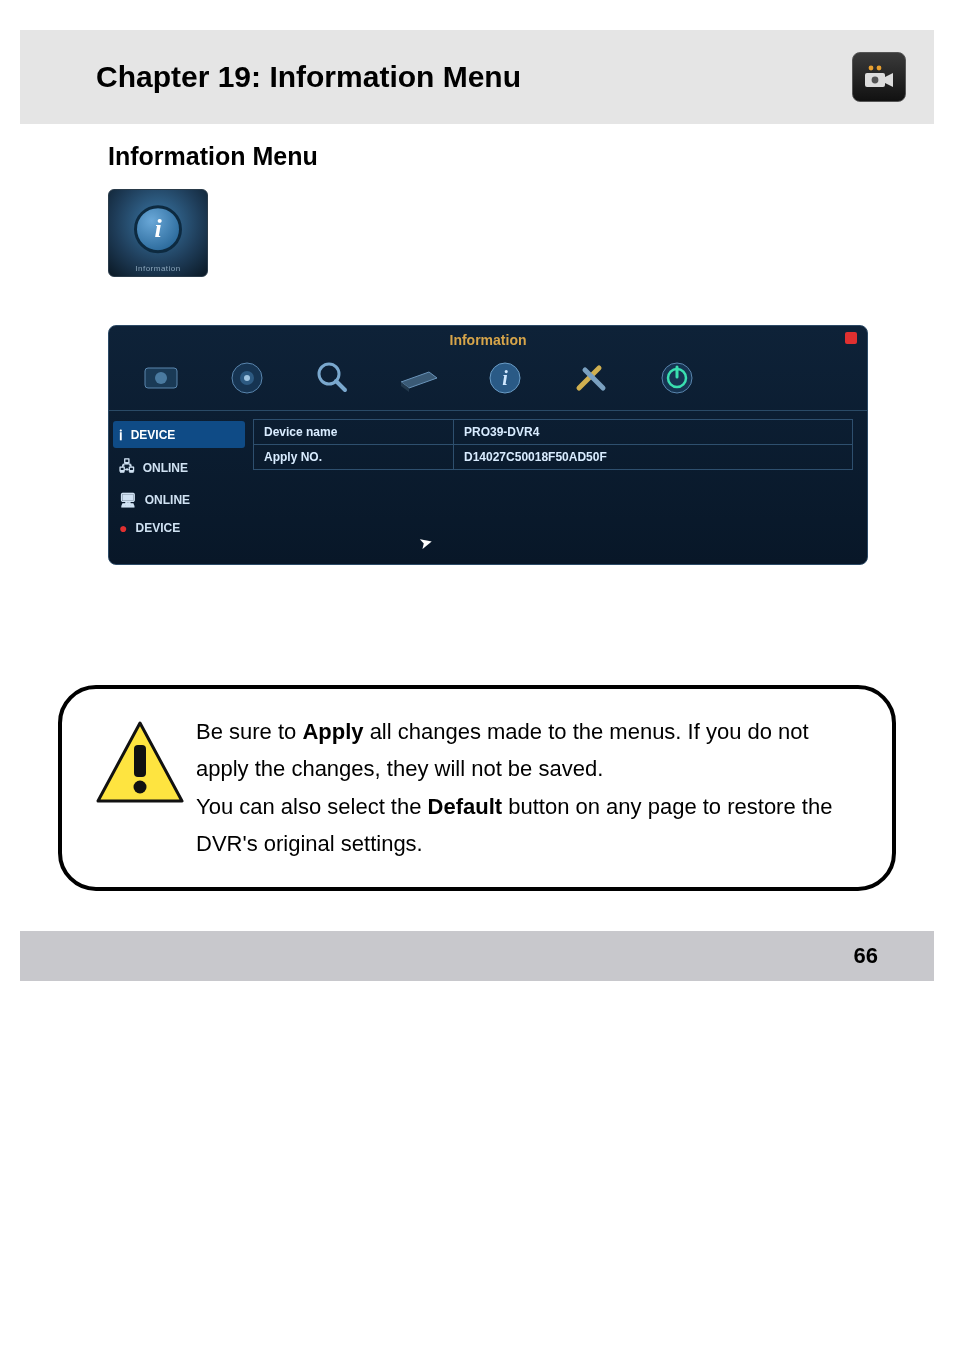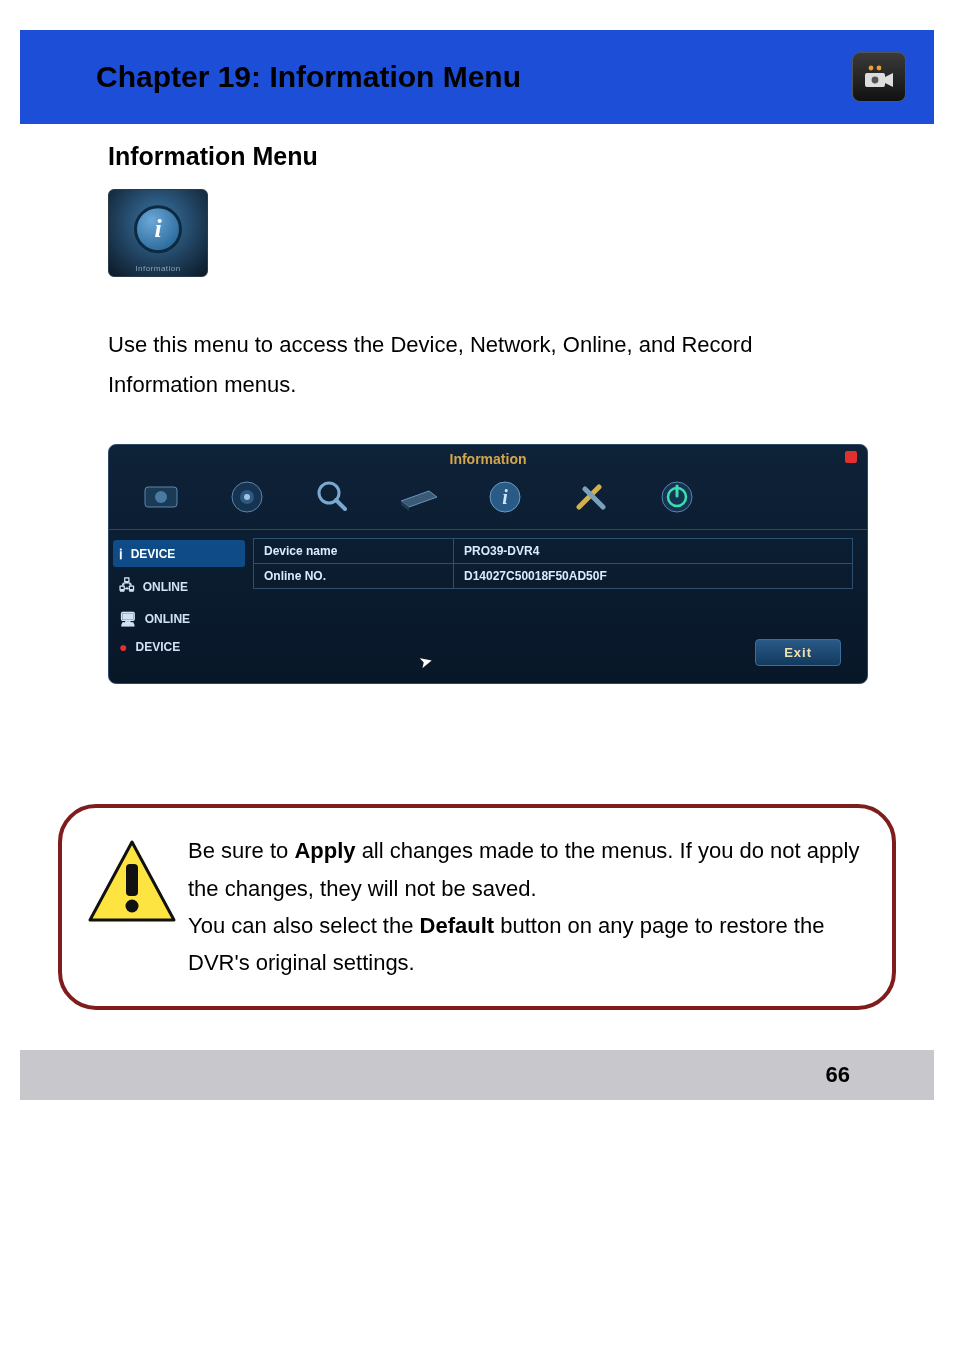--- a/index.html
+++ b/index.html
@@ -5,21 +5,21 @@
   * { box-sizing: border-box; margin: 0; padding: 0; }
   body {
     font-family: Arial, Helvetica, sans-serif;
     background: #fff;
     color: #000;
     width: 954px;
     margin: 0 auto;
     padding: 30px 0 40px 0;
   }
   .page-header {
-    background: #1d4ed8;
+    background: #e5e5e5;
     padding: 22px 28px 22px 28px;
     display: flex;
     align-items: center;
     justify-content: space-between;
     margin: 0 20px 18px 20px;
   }
   .page-header h1 {
     font-size: 30px;
     font-weight: bold;
     color: #000;
@@ -157,39 +157,39 @@
   .cursor-arrow {
     position:absolute;
     bottom:12px;
     left:310px;
     color:#fff;
     font-size:16px;
     transform:rotate(-15deg);
   }
   
   .note {
-    border:4px solid #7f1d1d;
+    border:4px solid #000000;
     border-radius:38px;
     margin:0 58px 40px 58px;
-    padding:24px 32px 24px 24px;
+    padding:24px 32px 24px 32px;
     display:flex;
     align-items:flex-start;
     gap:6px;
     font-size:22px;
     line-height:1.7;
   }
   .warn-tri {
     flex:0 0 96px;
     margin-top:6px;
   }
   .page-number {
     text-align:right;
     background:#c8c8cc;
     margin:0 20px;
-    padding:12px 84px;
+    padding:12px 56px;
     font-size:22px;
     font-weight:bold;
   }
 </style>
 </head>
 <body>
 
 <div class="page-header">
   <h1>Chapter 19: Information Menu</h1>
   <div class="camera-badge">
@@ -205,21 +205,20 @@
 
 <div class="content">
 
   <h2 class="section-title">Information Menu</h2>
 
   <div class="thumb">
     <div class="thumb-inner">i</div>
     <div class="thumb-label">Information</div>
   </div>
 
-  <p class="body">Use this menu to access the Device, Network, Online, and Record Information menus.</p>
 
   <div class="shot">
     <div class="shot-title">Information</div>
     <div class="red-dot"></div>
 
     <div class="toolbar">
       <div class="tb-icon">
         <svg width="40" height="32" viewBox="0 0 40 32">
             <rect x="4" y="6" width="32" height="20" rx="3" fill="#1a3a56" stroke="#5a86ae"></rect>
             <circle cx="20" cy="16" r="6" fill="#4a7aa0"></circle>
@@ -286,29 +285,26 @@
       </div>
 
       <div style="flex:1">
         <table class="info-table">
           <tbody>
               <tr>
             <td>Device name</td>
             <td>PRO39-DVR4</td>
           </tr>
           <tr>
-            <td>Online NO.</td>
+            <td>Apply NO.</td>
             <td>D14027C50018F50AD50F</td>
           </tr>
         </tbody>
           </table>
 
-        <div class="exit-row">
-          <span class="exit-btn">Exit</span>
-        </div>
       </div>
     </div>
     <div class="cursor-arrow">➤</div>
   </div>
 
 </div>
 
 <div class="note">
   <div class="warn-tri">
     <svg width="92" height="90" viewBox="0 0 92 90">

